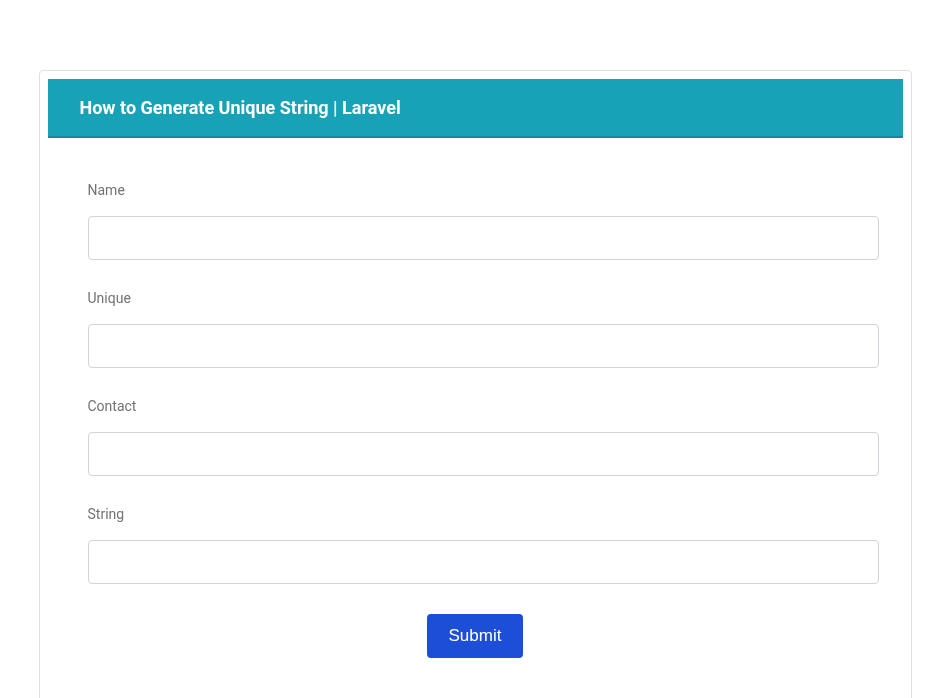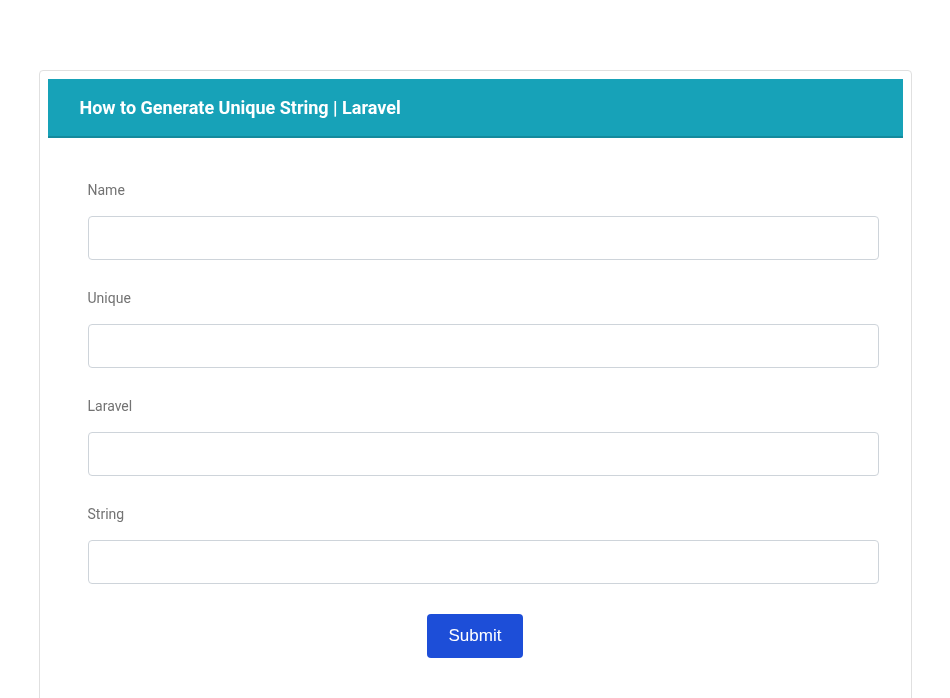--- a/index.html
+++ b/index.html
@@ -79,21 +79,21 @@
       <label class="form-label">Name</label>
       <input type="text" class="form-control" value="" style="">
     </div>
 
     <div class="form-group">
       <label class="form-label">Unique</label>
       <input type="text" class="form-control" value="" style="">
     </div>
 
     <div class="form-group">
-      <label class="form-label">Laravel</label>
+      <label class="form-label">Contact</label>
       <input type="text" class="form-control" value="" style="">
     </div>
 
     <div class="form-group">
       <label class="form-label">String</label>
       <input type="text" class="form-control" value="" style="">
     </div>
 
     <div class="btn-wrap">
       <button class="btn-submit">Submit</button>

